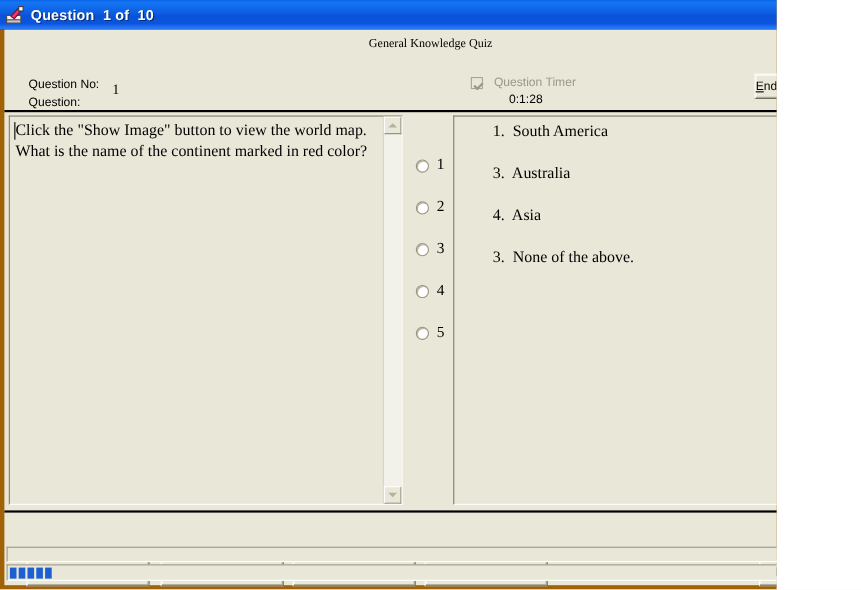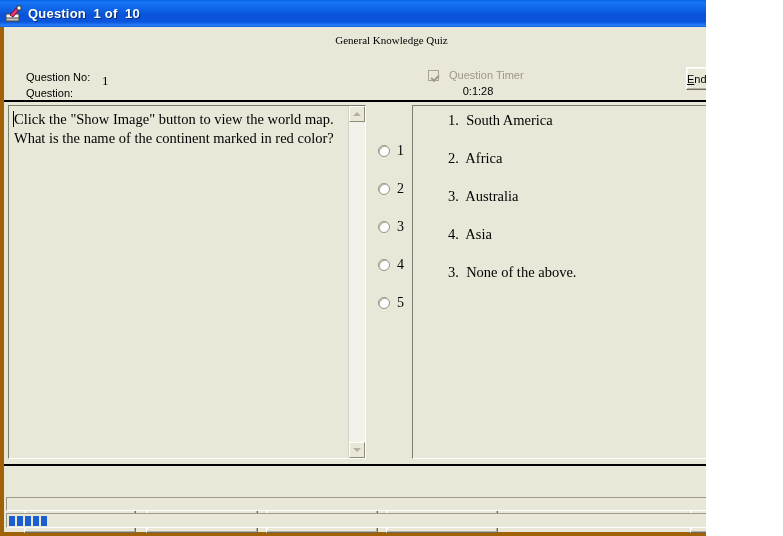--- a/index.html
+++ b/index.html
@@ -463,21 +463,20 @@
       </div>
       <div class="radio-row" style="top:190px">
         <span class="radio-dot"></span>
         <span class="radio-num">5</span>
       </div>
     </div>
 
     <div class="panel" id="answers-panel">
       <div class="alist">
         <div class="arow">1.  South America</div>
-        <div class="arow">2.  Africa</div>
         <div class="arow">3.  Australia</div>
         <div class="arow">4.  Asia</div>
         <div class="arow">3.  None of the above.</div>
       </div>
       <div class="vsb">
         <div class="sb-arrow up">
             <i></i>
           </div>
         <div class="sb-arrow down">
             <i></i>

